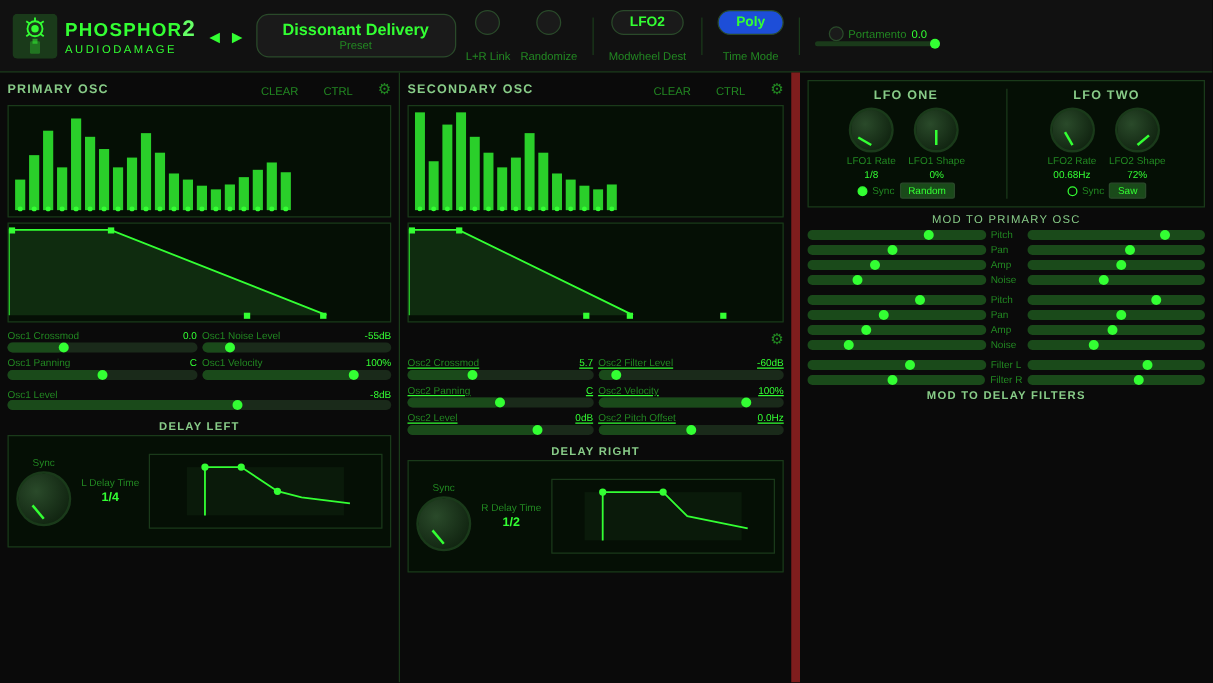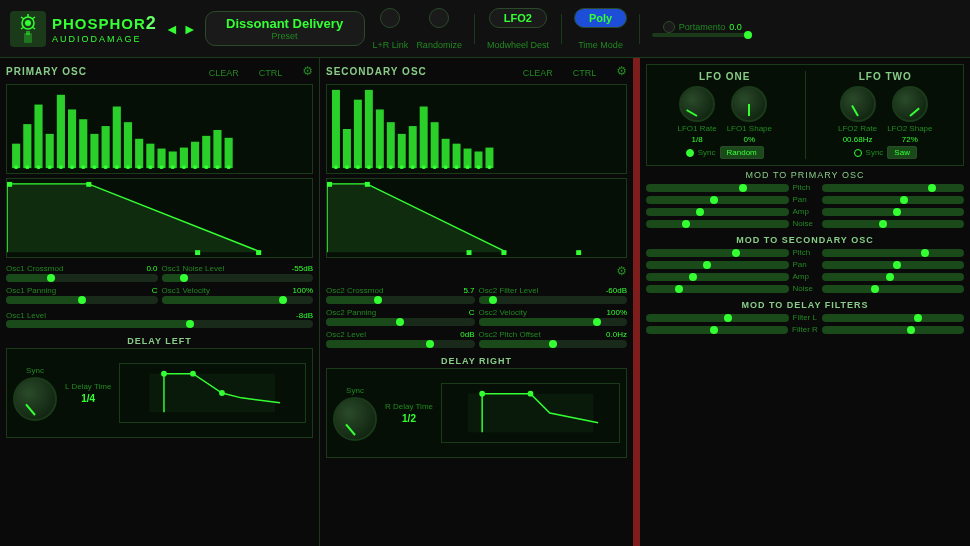--- a/index.html
+++ b/index.html
@@ -680,21 +680,21 @@
         <rect x="175" y="73" width="5" height="5" fill="#33ff33"></rect>
         <rect x="140" y="73" width="5" height="5" fill="#33ff33"></rect>
         <rect x="250" y="73" width="5" height="5" fill="#33ff33"></rect>
       </svg>
     </div>
 
     <div style="display:flex;justify-content:flex-end;margin:2px 0;">
       <span class="settings-icon">⚙</span>
     </div>
 
-    <div style="display:grid;grid-template-columns:1fr 1fr;gap:4px;margin-top:2px;">
+    <div style="display:grid;grid-template-columns:1fr 1fr;gap:4px;margin-top:2px;text-decoration:underline;">
       <div class="slider-row">
         <div class="slider-label">
           <span>Osc2 Crossmod</span>
           <span style="color:#33ff33;">5.7</span>
         </div>
         <div class="slider-track">
           <div class="slider-fill" style="width:35%;"></div>
           <div class="slider-thumb" style="left:35%;"></div>
         </div>
       </div>
@@ -868,21 +868,20 @@
           </div>
           <span class="mod-label">Noise</span>
           <div class="mod-slider">
             <div class="mod-dot" style="left:40%;"></div>
           </div>
         </div>
       </div>
     </div>
 
     <div>
-      <div style="text-align:center;color:#88cc88;font-size:9px;font-weight:bold;letter-spacing:1px;margin-bottom:3px;">MOD TO SECONDARY OSC</div>
       <div>
         <div class="mod-row">
           <div class="mod-slider">
             <div class="mod-dot" style="left:60%;"></div>
           </div>
           <span class="mod-label">Pitch</span>
           <div class="mod-slider">
             <div class="mod-dot" style="left:70%;"></div>
           </div>
         </div>
@@ -910,37 +909,37 @@
           </div>
           <span class="mod-label">Noise</span>
           <div class="mod-slider">
             <div class="mod-dot" style="left:35%;"></div>
           </div>
         </div>
       </div>
     </div>
 
     <div>
-      <div style="text-align:center;color:#88cc88;font-size:9px;font-weight:bold;letter-spacing:1px;margin-bottom:3px;">MOD TO DELAY FILTERS</div>
       <div>
         <div class="mod-row">
           <div class="mod-slider">
             <div class="mod-dot" style="left:55%;"></div>
           </div>
           <span class="mod-label">Filter L</span>
           <div class="mod-slider">
             <div class="mod-dot" style="left:65%;"></div>
           </div>
         </div>
         <div class="mod-row">
           <div class="mod-slider">
             <div class="mod-dot" style="left:45%;"></div>
           </div>
           <span class="mod-label">Filter R</span>
           <div class="mod-slider">
             <div class="mod-dot" style="left:60%;"></div>
           </div>
         </div>
       </div>
+      <div style="text-align:center;color:#88cc88;font-size:9px;font-weight:bold;letter-spacing:1px;margin-bottom:3px;">MOD TO DELAY FILTERS</div>
     </div>
 
   </div>
 </div>
 
 </body></html>

